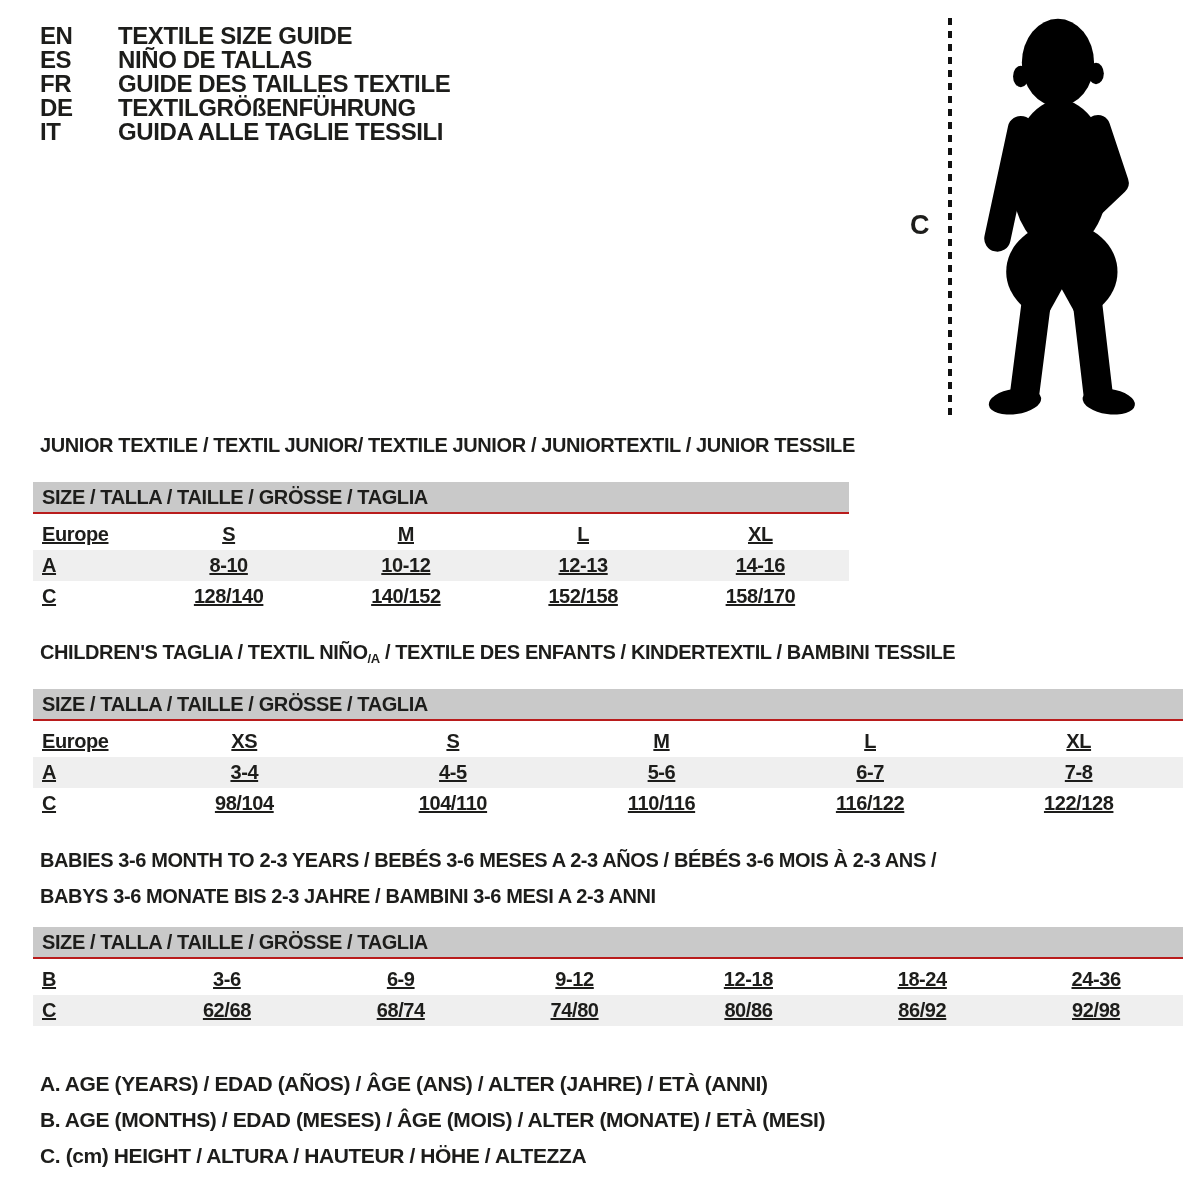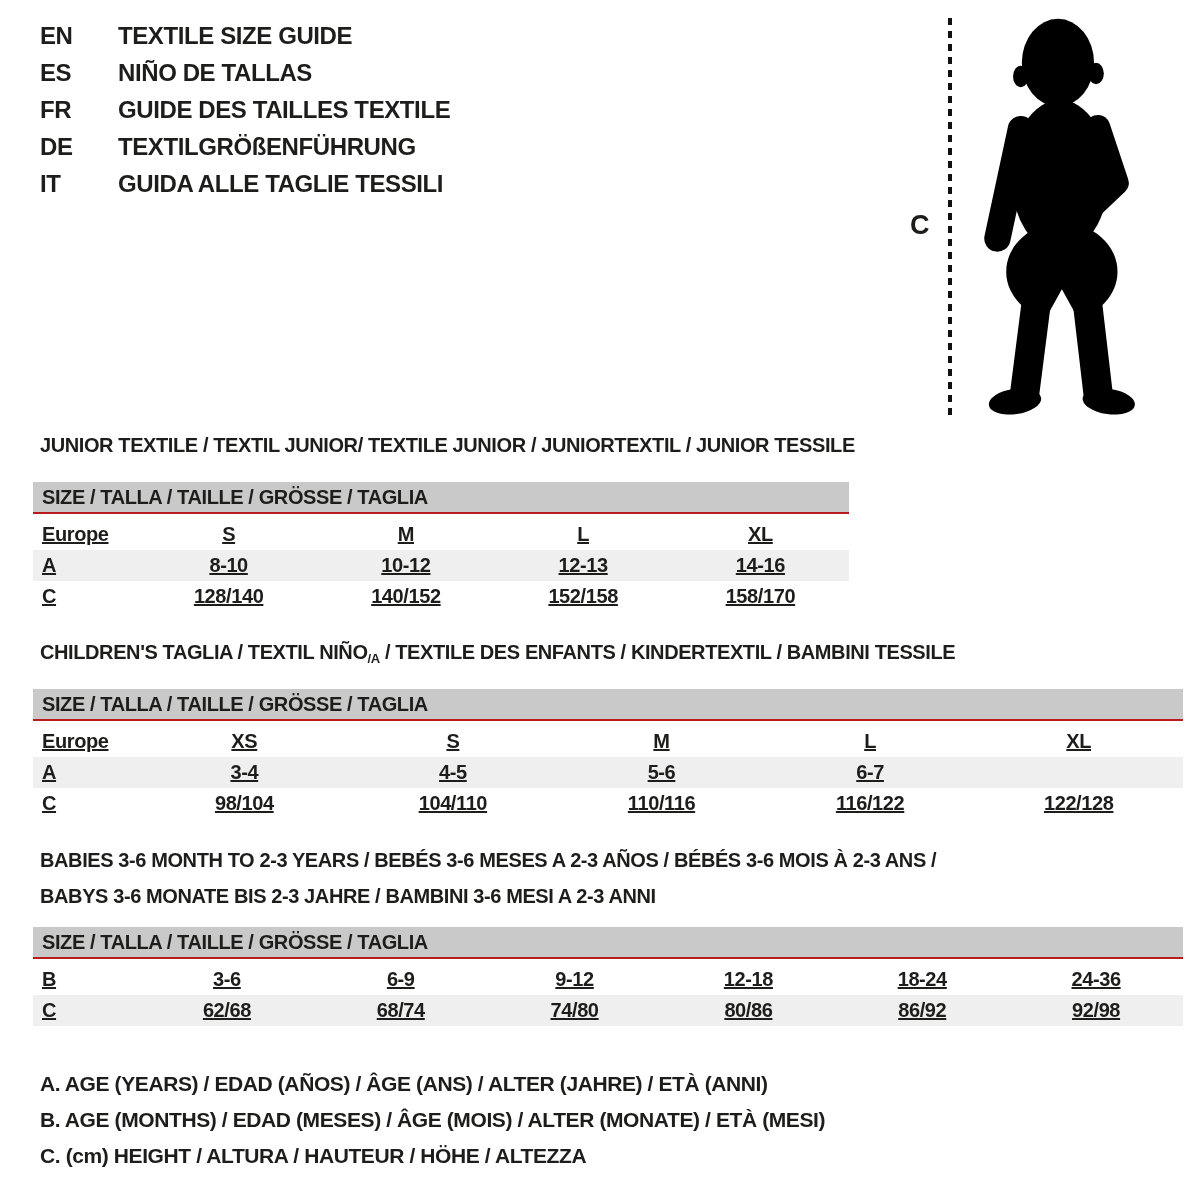--- a/index.html
+++ b/index.html
@@ -7,21 +7,21 @@
     width:1200px;height:1200px;position:relative;overflow:hidden;
     background:#ffffff;
     font-family:"Liberation Sans","DejaVu Sans",sans-serif;
     color:var(--text,#1d1d1b);
     font-weight:bold;
     letter-spacing:-0.4px;
   }
   .abs{position:absolute;}
 
   
-  .lang-header{left:40px;top:24px;display:grid;grid-template-columns:78px auto;row-gap:13px;font-size:24px;line-height:24px;}
+  .lang-header{left:40px;top:24px;display:grid;grid-template-columns:78px auto;font-size:24px;line-height:24px;}
 
   
   .measure-line{left:948px;top:18px;width:4px;height:398px;
     background:repeating-linear-gradient(to bottom,#111 0 7px,transparent 7px 13px);}
   .measure-label{left:910px;top:210px;font-size:27px;}
   .silhouette{left:966px;top:12px;}
 
   
   .section-title{font-size:20px;line-height:24px;white-space:nowrap;}
   .section-title .sub{font-size:13px;position:relative;top:4px;}
@@ -122,20 +122,21 @@
         <div class="tcell">M</div>
         <div class="tcell">L</div>
         <div class="tcell">XL</div>
       </div>
       <div class="trow shaded" style="grid-template-columns: 107px repeat(5, 1fr);">
         <div class="tlabel">A</div>
         <div class="tcell">3-4</div>
         <div class="tcell">4-5</div>
         <div class="tcell">5-6</div>
         <div class="tcell">6-7</div>
+        <div class="tcell">7-8</div>
       </div>
       <div class="trow" style="grid-template-columns: 107px repeat(5, 1fr);">
         <div class="tlabel">C</div>
         <div class="tcell">98/104</div>
         <div class="tcell">104/110</div>
         <div class="tcell">110/116</div>
         <div class="tcell">116/122</div>
         <div class="tcell">122/128</div>
       </div>
     </div>

